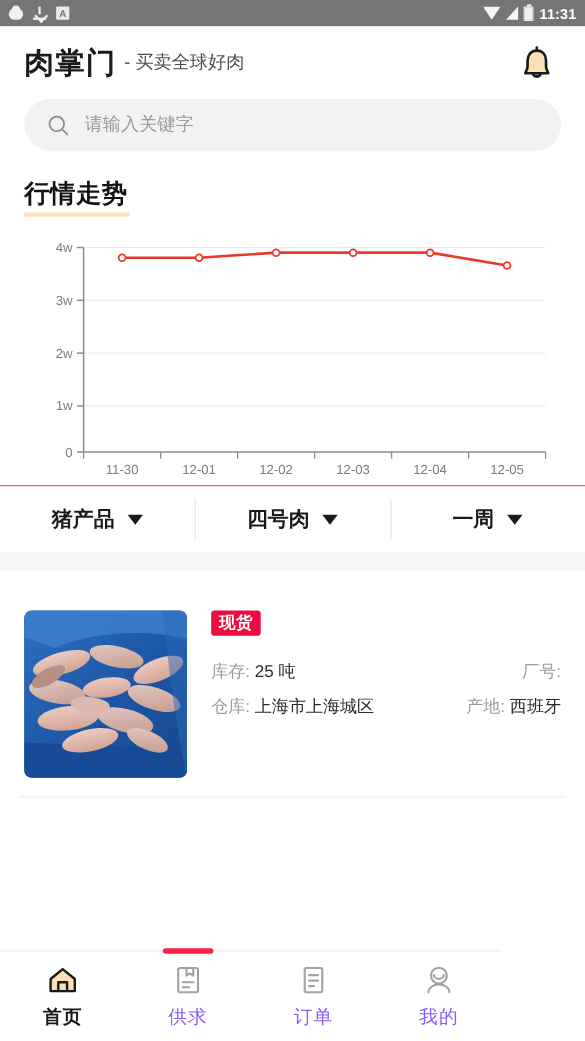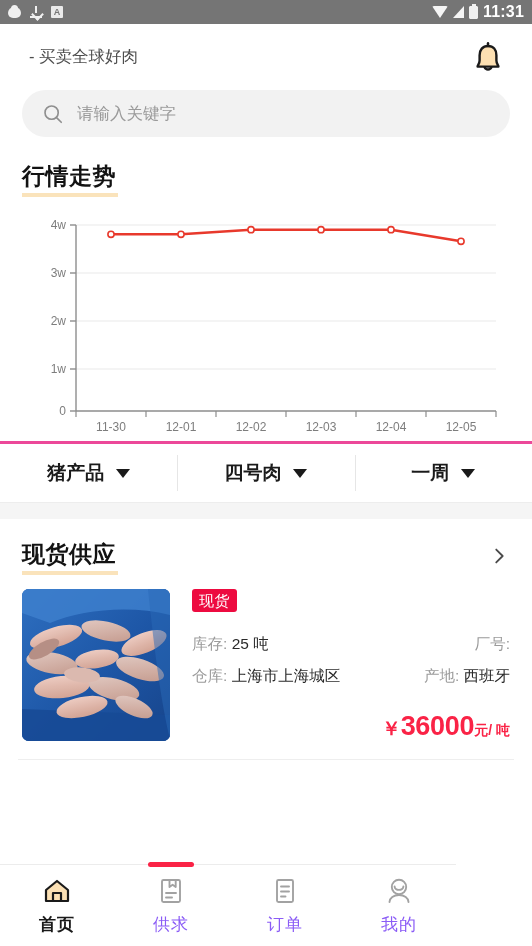--- a/index.html
+++ b/index.html
@@ -12,21 +12,21 @@
   }
 
   
   .statusbar {
     height:24px; background:#757575; color:#ffffff;
     display:flex; align-items:center; padding:0 8px;
     font-size:13px; font-weight:bold;
   }
   .sb-left { display:flex; align-items:center; gap:9px; }
   .sb-right { margin-left:auto; display:flex; align-items:center; gap:5px; }
-  .sb-time { font-size:16px; letter-spacing:.2px; }
+  .sb-time { font-size:13px; letter-spacing:.2px; }
   .ico-cloud {
     width:13px; height:11px; background:#f0f0f0;
     border-radius:6px 6px 5px 5px; position:relative; display:block;
   }
   .ico-cloud::before{
     content:""; position:absolute; width:7px; height:7px; background:#f0f0f0;
     border-radius:50%; top:-2px; left:3px;
   }
   .ico-dl { width:12px; height:12px; position:relative; display:block; }
   .ico-dl::before{
@@ -93,21 +93,21 @@
   }
   .chev-right { margin-left:auto; width:22px; height:22px; }
 
   
   .chart-block { padding:24px 0 0 0;text-align:right; }
   .chart-area { width:532px; height:232px; position:relative; margin-top:14px; }
   .chart-svg { display:block; }
 
   
   .filters {
-    display:flex; height:62px; border-top:3px solid #ec4899; border-bottom:1px solid #ededed;
+    display:flex; height:62px; border-top:1px solid #ec4899; border-bottom:1px solid #ededed;
     background:#fff;
   }
   .filter {
     flex:1; display:flex; align-items:center; justify-content:center; gap:12px;
     font-size:19px; font-weight:bold; color:#1a1a1a; position:relative;
   }
   .filter + .filter::before{
     content:""; position:absolute; left:0; top:11px; bottom:11px; width:1px; background:#e6e6e6;
   }
   .caret {
@@ -120,21 +120,21 @@
   .supply { padding-top:20px; }
   .card { display:flex; padding:16px 22px 0 22px; }
   .thumb {
     width:148px; height:152px; border-radius:7px; flex:none; overflow:hidden;
     background:#1f5fb0; position:relative;
   }
   .thumb svg { display:block; }
   .cinfo { flex:1; padding-left:22px; display:flex; flex-direction:column; }
   .ctitle-row { display:flex; align-items:center; gap:11px; }
   .badge {
-    background:#ed0b40; color:#fff; font-size:15px; font-weight:normal;
+    background:#ed0b40; color:#fff; font-size:15px; font-weight:bold;
     padding:3px 7px; border-radius:3px; line-height:1.15; letter-spacing:.5px;
   }
   .ctitle { font-size:20px; font-weight:bold; color:#151515; letter-spacing:.5px; }
   .meta-row { display:flex; margin-top:22px; font-size:15.5px; }
   .meta-left { flex:1; }
   .meta-right { }
   .mlabel { color:#9b9b9b; }
   .mval { color:#2a2a2a; }
   .price-row { margin-top:24px; text-align:right; }
   .yen { color:#fa2346; font-size:19px; font-weight:bold; }
@@ -173,20 +173,21 @@
   </div>
   <div class="sb-right">
     <span class="ico-wifi"></span>
     <span class="ico-signal"></span>
     <span class="ico-batt"></span>
     <span class="sb-time">11:31</span>
   </div>
 </div>
 
 <div class="appbar">
+  <span class="brand">肉掌门</span>
   <span class="slogan">- 买卖全球好肉</span>
   <div class="bell-wrap">
     <svg width="32" height="36" viewBox="0 0 32 36">
       <path d="M16 7 C10.6 7 7.6 11 7.6 16.2 L7.6 21.5 C7.6 24.6 5.6 26.4 5.6 27.6 L26.4 27.6 C26.4 26.4 24.4 24.6 24.4 21.5 L24.4 16.2 C24.4 11 21.4 7 16 7 Z" fill="#fde0b2" stroke="#1a1a1a" stroke-width="2.4" stroke-linejoin="round"></path>
       <path d="M12.6 28.4 a3.6 3.1 0 0 0 6.8 0" fill="none" stroke="#1a1a1a" stroke-width="2.4" stroke-linecap="round"></path>
       <path d="M16 7 L16 4.2" stroke="#1a1a1a" stroke-width="2.4" stroke-linecap="round"></path>
     </svg>
   </div>
 </div>
 
@@ -276,26 +277,20 @@
     <span class="caret"></span>
   </div>
   <div class="filter">
     <span>一周</span>
     <span class="caret"></span>
   </div>
 </div>
 <div class="gap-band"></div>
 
 <div class="supply">
-  <div class="sec-title-row">
-    <span class="sec-title">现货供应</span>
-    <svg class="chev-right" viewBox="0 0 24 24">
-      <polyline points="9,5 16,12 9,19" fill="none" stroke="#4a4a4a" stroke-width="2" stroke-linecap="round" stroke-linejoin="round"></polyline>
-    </svg>
-  </div>
 
   <div class="card">
     <div class="thumb">
       <svg width="148" height="152" viewBox="0 0 148 152">
         <defs>
           <linearGradient id="bagg" x1="0" y1="0" x2="1" y2="1">
             <stop offset="0%" stop-color="#2e6fc0"></stop>
               <stop offset="55%" stop-color="#1d56a6"></stop>
               <stop offset="100%" stop-color="#17448a"></stop>
           </linearGradient>
@@ -349,23 +344,20 @@
         <div class="meta-left">
           <span class="mlabel">仓库:</span>
           <span class="mval">上海市上海城区</span>
         </div>
         <div class="meta-right">
           <span class="mlabel">产地:</span>
           <span class="mval">西班牙</span>
         </div>
       </div>
 
-      <div class="price-row">
-        <span class="yen">￥</span><span class="pnum">36000</span><span class="punit">元/ 吨</span>
-      </div>
     </div>
   </div>
 
   <div class="card-sep"></div>
 </div>
 
 <div class="tabbar">
 
   <div class="tab active">
     <svg class="tab-ico" viewBox="0 0 30 30">

